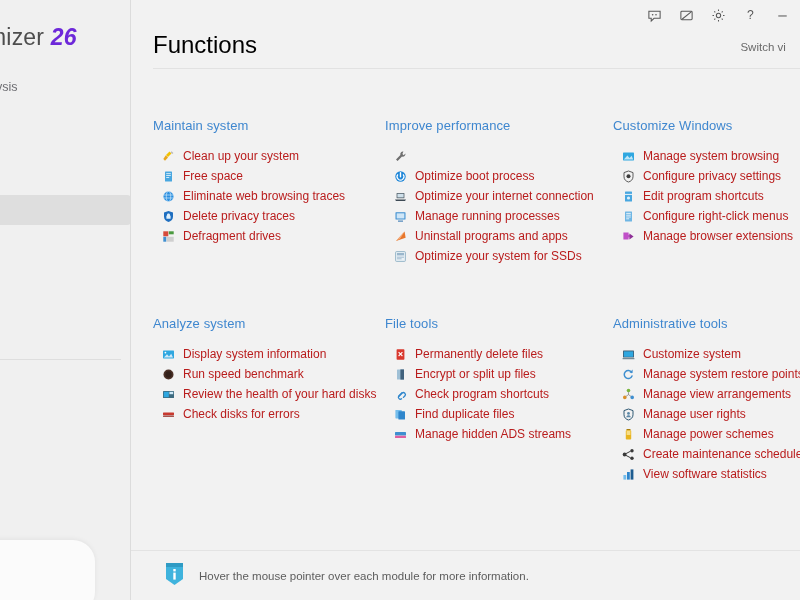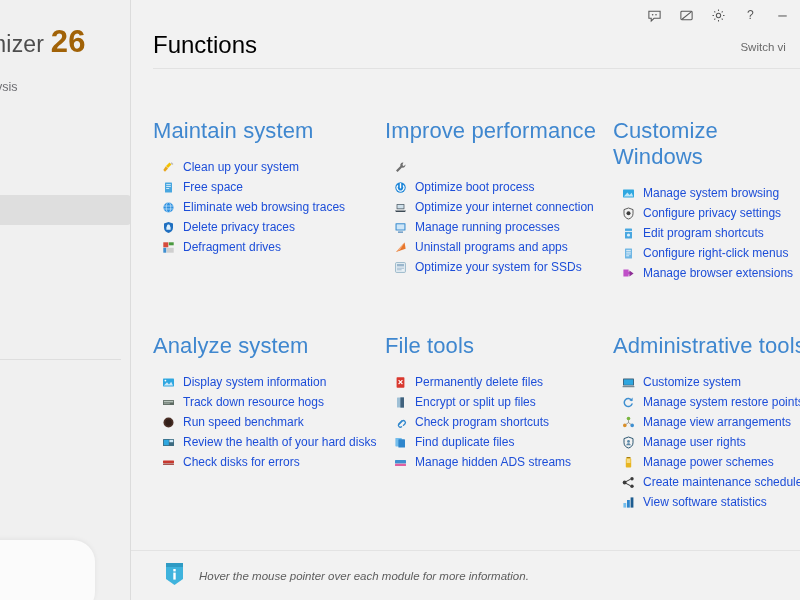--- a/index.html
+++ b/index.html
@@ -22,21 +22,21 @@
     flex:0 0 131px;
     overflow:hidden;
   }
   .brand {
     position:absolute; left:-56px; top:24px;
     width:190px;
     white-space:nowrap;
     font-size:23px; font-weight:300; color:#4d4d4d;
     letter-spacing:.2px;
   }
-  .brand .ver { font-weight:700; color:#a16207; font-size:31px; }
+  .brand .ver { font-weight:700; color:#6d28d9; font-size:23px;font-style:italic; }
   .nav { position:absolute; left:0; top:72px; width:131px; }
   .nav-item {
     position:relative;
     height:30px; line-height:30px;
     padding-left:0;
     font-size:12.5px; color:#6d6d72;
     white-space:nowrap;
     margin-bottom:11px;
     overflow:hidden;
   }
@@ -110,51 +110,51 @@
     flex:1 1 auto;
     padding:44px 0 0 22px;
     position:relative;
   }
   .grid {
     display:grid;
     grid-template-columns:232px 228px 1fr;
     row-gap:50px;
   }
   .group-title {
-    font-size:22px; font-weight:400; color:#3f87cf;
+    font-size:13px; font-weight:400; color:#3f87cf;
     margin-bottom:13px;
     letter-spacing:.1px;
   }
   .mod-list { list-style:none; }
   .mod {
     display:flex; align-items:center;
     height:20px;
     margin-bottom:0px;
     padding-left:9px;
-    font-size:12px; color:#1d4ed8;
+    font-size:12px; color:#b91c1c;
     white-space:nowrap;
   }
   .mod .ico {
     width:13px; height:13px;
     margin-right:8px;
     flex:0 0 13px;
     display:block;
   }
   .mod .ico svg { display:block; }
 
   
   .footer {
     flex:0 0 50px;
     border-top:1px solid #e3e3e3;
     display:flex; align-items:center;
     padding-left:34px;
     background:#f2f2f2;
   }
   .footer .info-ico { margin-right:15px; display:block; }
-  .footer .hint { font-size:11.5px; color:#5d5d5d;font-style:italic; }
+  .footer .hint { font-size:11.5px; color:#5d5d5d; }
 </style>
 </head>
 <body>
 
 <div id="app">
 
   <div class="sidebar">
 
     <div class="brand">
       <span>Optimizer</span>
@@ -411,30 +411,20 @@
           <ul class="mod-list">
             <li class="mod">
               <span class="ico">
                   <svg width="13" height="13" viewBox="0 0 13 13">
                     <rect x="1" y="2.6" width="11" height="7.8" rx=".6" fill="#2fa7e0"></rect>
                     <path d="M1.8 9.6 5 6.2l2 2.2 2.2-2.6 1.8 3.8z" fill="#cfe9f9"></path>
                     <circle cx="3.4" cy="4.6" r=".9" fill="#fff"></circle>
                   </svg>
                 </span>
               <span>Display system information</span>
-            </li>
-            <li class="mod">
-              <span class="ico">
-                  <svg width="13" height="13" viewBox="0 0 13 13">
-                    <rect x="1" y="4" width="11" height="5" rx=".5" fill="#5d6a62"></rect>
-                    <rect x="1.8" y="4.8" width="9.4" height="1.6" fill="#b6c2ba"></rect>
-                    <rect x="1.8" y="7" width="6" height="1.2" fill="#8e9a93"></rect>
-                  </svg>
-                </span>
-              <span>Track down resource hogs</span>
             </li>
             <li class="mod">
               <span class="ico">
                   <svg width="13" height="13" viewBox="0 0 13 13">
                     <circle cx="6.5" cy="6.5" r="5" fill="#4a2f26"></circle>
                     <circle cx="6.5" cy="6.5" r="3.2" fill="#33201a"></circle>
                   </svg>
                 </span>
               <span>Run speed benchmark</span>
             </li>

